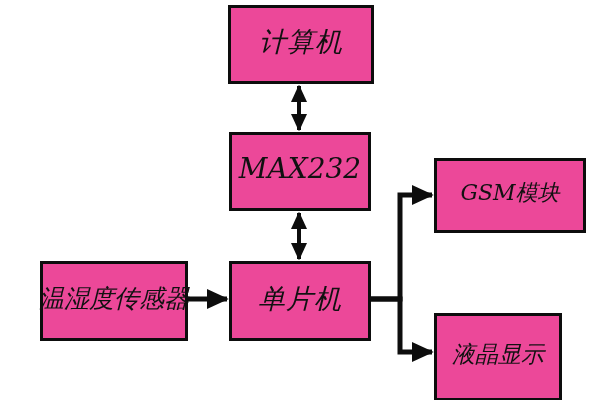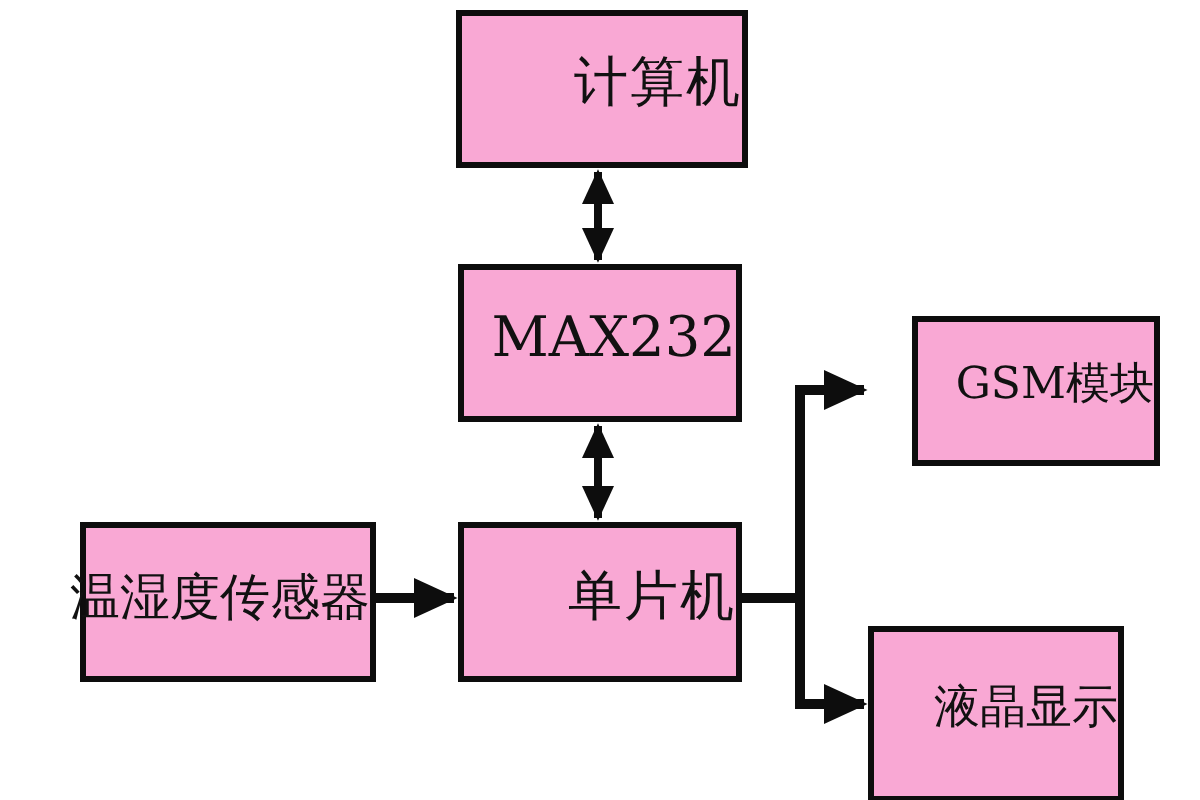--- a/index.html
+++ b/index.html
@@ -11,41 +11,42 @@
     position: relative;
     width: 600px;
     height: 400px;
     background: #ffffff;
     overflow: hidden;
     font-family: "DejaVu Serif", "Liberation Serif", serif;
   }
   .node {
     position: absolute;
     box-sizing: border-box;
-    background: #f9a8d4;
+    background: #ec4899;
     border: 3px solid #0d0d0d;
     display: flex;
     align-items: center;
-    justify-content: flex-end;
+    justify-content: center;
+    font-style: italic;
   }
   .node .label {
     color: #111111;
     font-family: "DejaVu Serif", "Liberation Serif", serif;
     white-space: nowrap;
     line-height: 1;
     letter-spacing: 1px;
     position: relative;
     top: -3px;
   }
   
   #node-computer   { left: 228px; top: 5px;   width: 146px; height: 79px; }
   #node-max232     { left: 229px; top: 132px; width: 142px; height: 79px; }
   #node-mcu        { left: 229px; top: 261px; width: 142px; height: 80px; }
   #node-sensor     { left: 40px;  top: 261px; width: 148px; height: 80px; }
-  #node-gsm        { left: 456px; top: 158px; width: 124px; height: 75px; }
+  #node-gsm        { left: 434px; top: 158px; width: 152px; height: 75px; }
   #node-lcd        { left: 434px; top: 313px; width: 128px; height: 88px; }
 
   #node-computer .label { font-size: 27px; }
   #node-max232 .label   { font-size: 28px; letter-spacing: 0px; }
   #node-mcu .label      { font-size: 27px; }
   #node-sensor .label   { font-size: 25px; letter-spacing: 0px; }
   #node-gsm .label      { font-size: 22px; letter-spacing: 0px; }
   #node-lcd .label      { font-size: 23px; letter-spacing: 0px; }
 
   #connectors {

